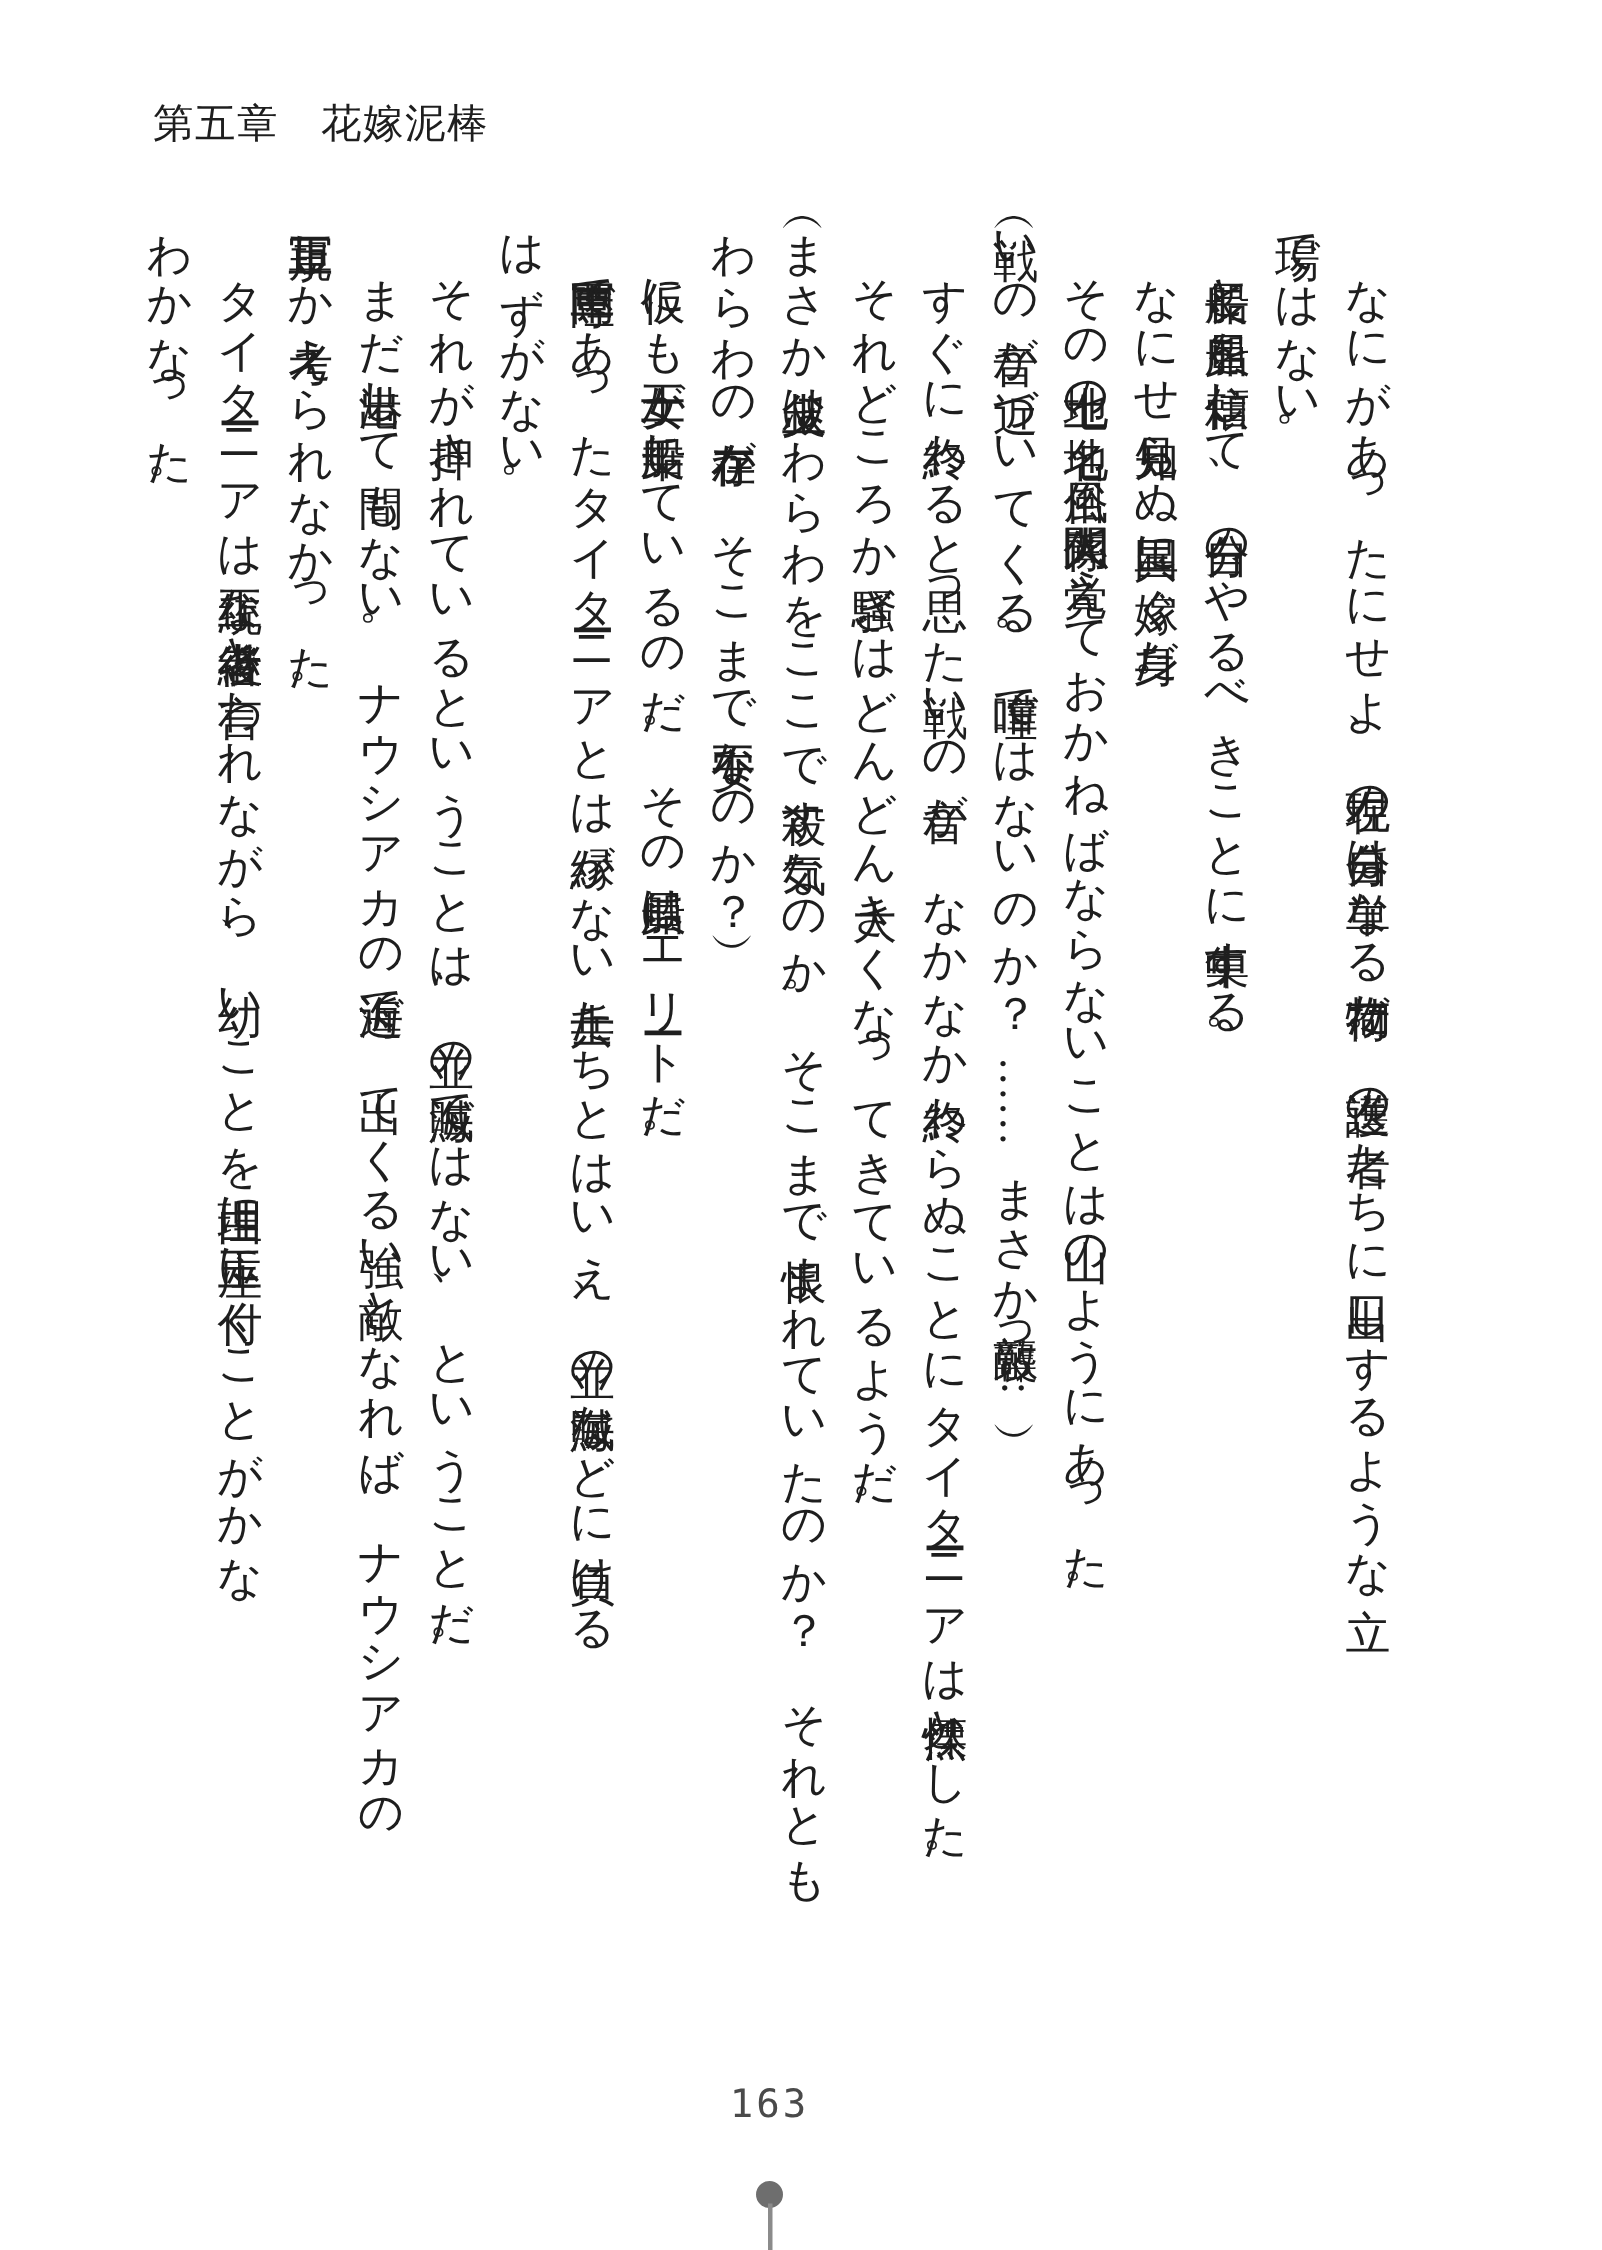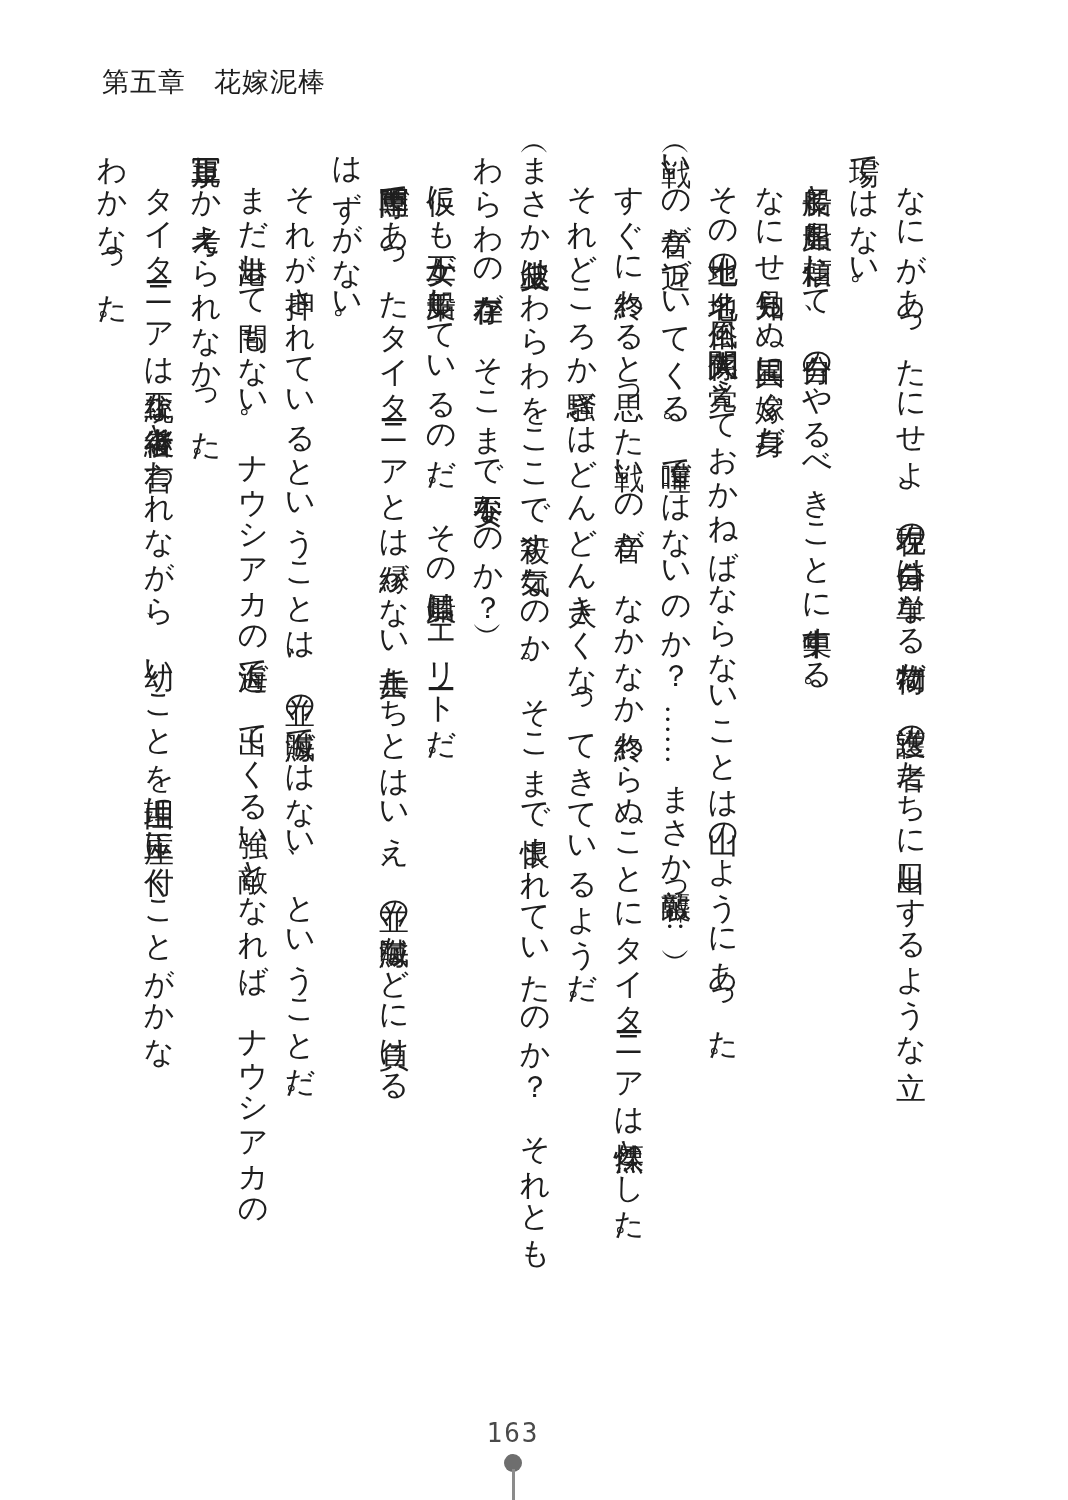--- a/index.html
+++ b/index.html
@@ -45,21 +45,21 @@
     white-space: pre;
   }
   .text-body p {
     margin: 0;
     padding: 0;
   }
   .text-body p.indent { text-indent: 1em; }
   .tcy { text-combine-upright: all; }
   .page-number {
     position: absolute;
-    top: 1418px;
+    top: 1388px;
     left: 467px;
     width: 92px;
     text-align: center;
     font-family: "DejaVu Sans Mono", "Liberation Mono", monospace;
     font-size: 26px;
     letter-spacing: 2px;
     color: var(--page-number);
   }
   .orn-circle {
     position: absolute;

